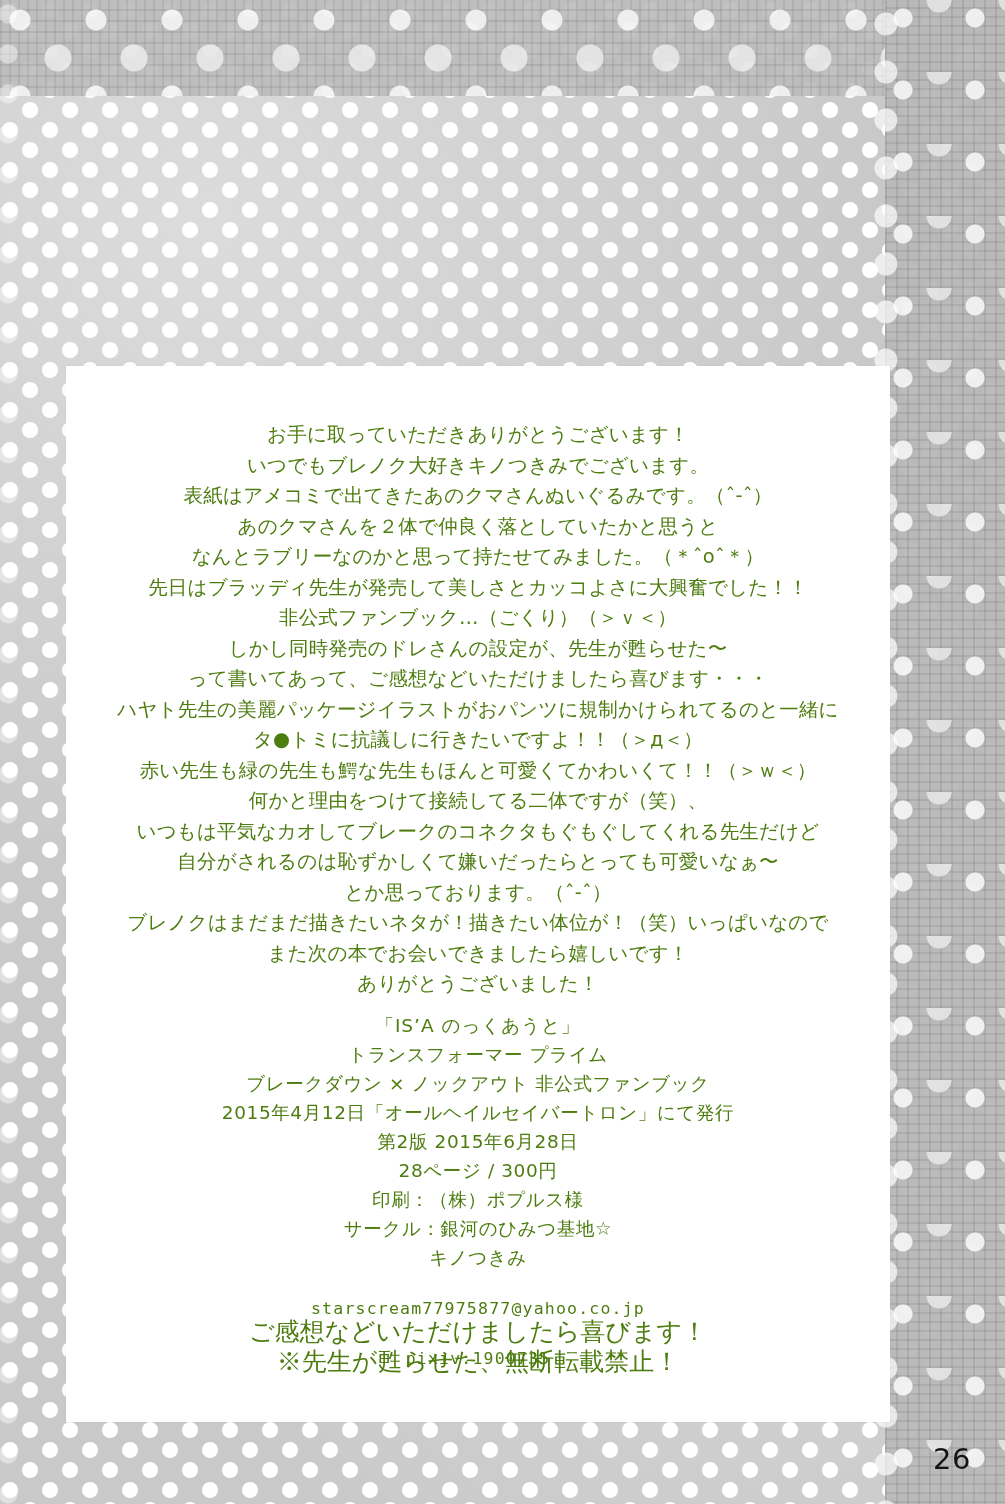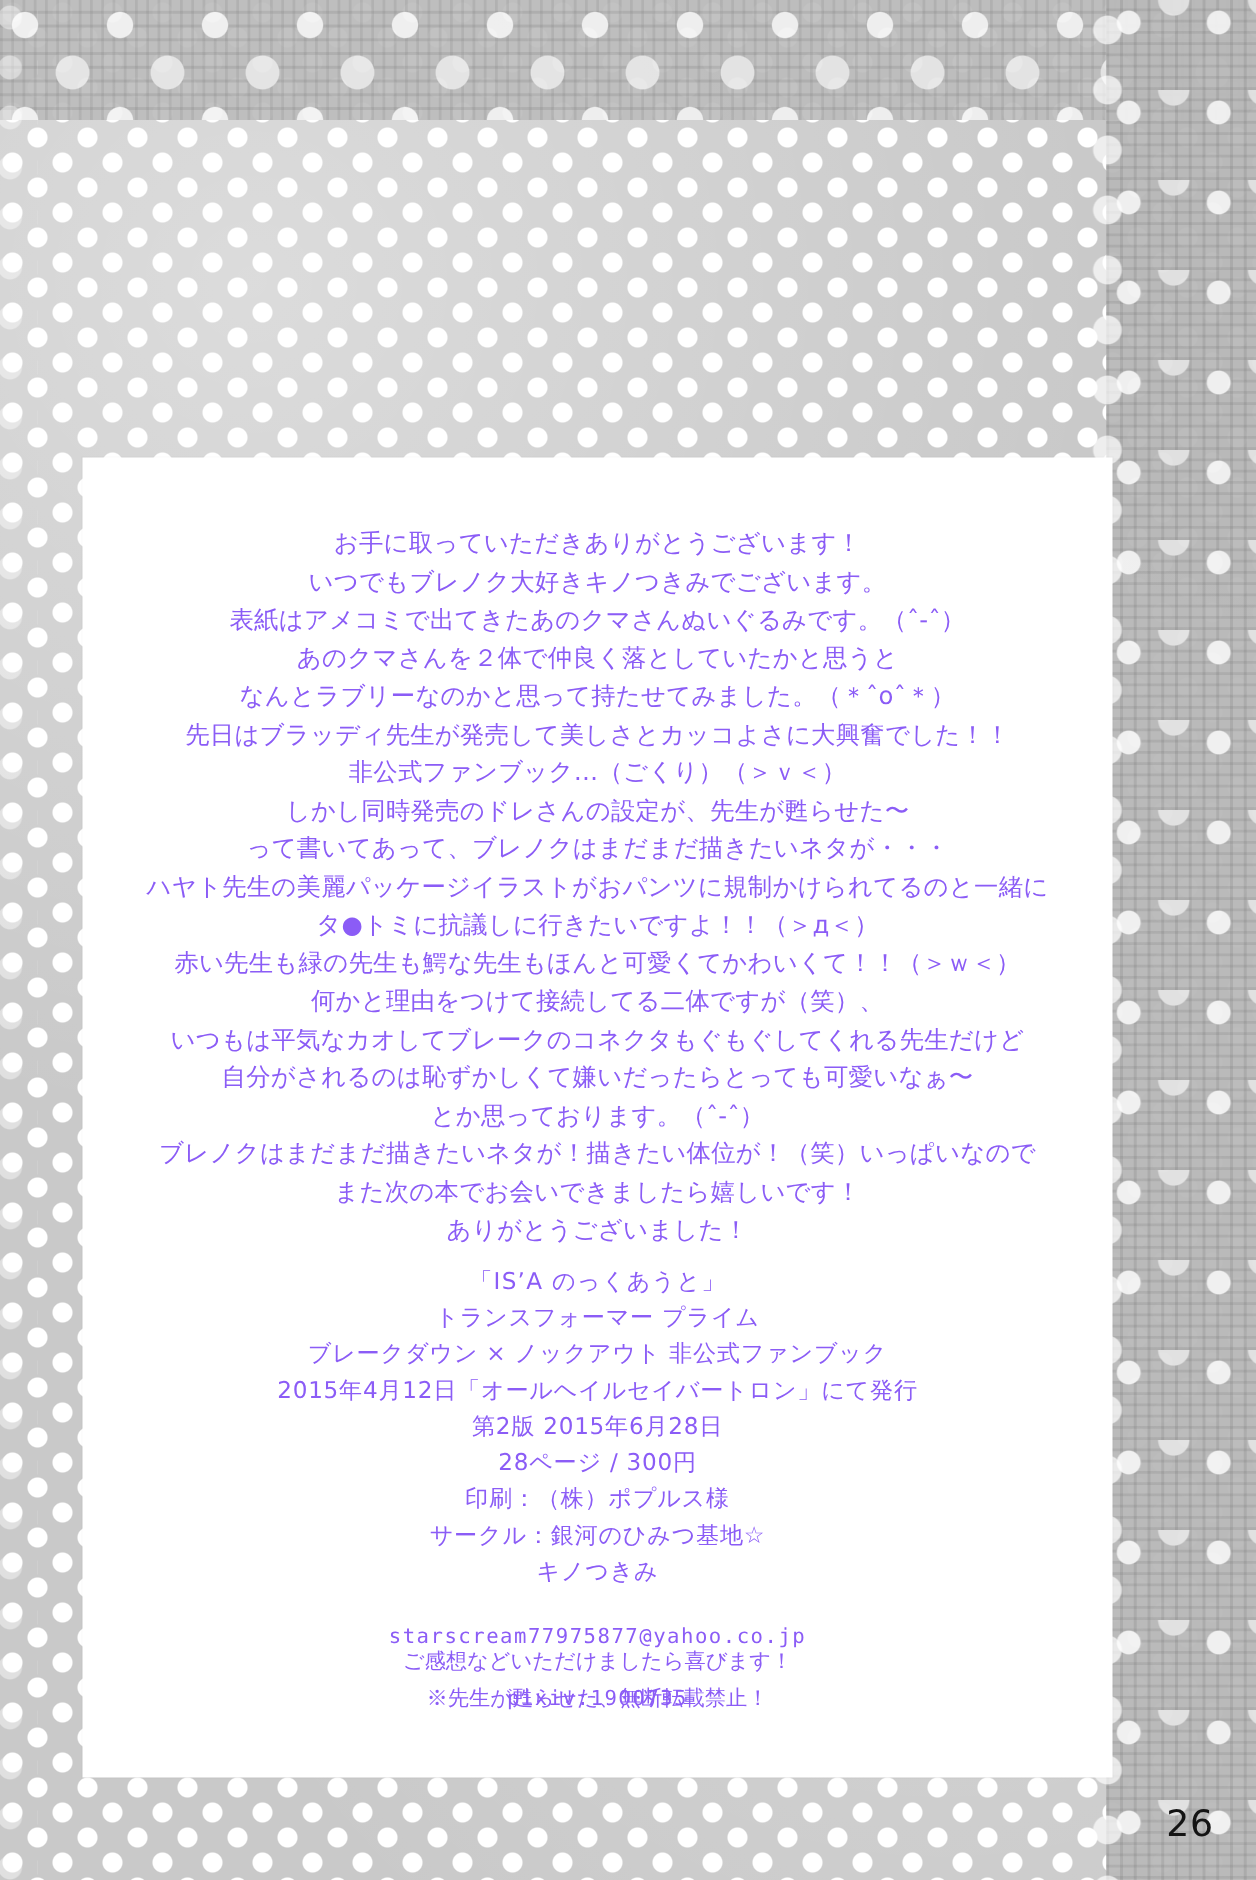--- a/index.html
+++ b/index.html
@@ -97,21 +97,21 @@
     position: absolute;
     left: 66px;
     top: 366px;
     width: 824px;
     height: 1056px;
     background: #ffffff;
     box-shadow: 0 0 0 1px rgba(0,0,0,0.02);
   }
 
   .afterword, .colophon, .footnotes {
-    color: #8b5cf6;
+    color: #4d7c0f;
     text-align: center;
   }
 
   .afterword {
     font-family: "DejaVu Sans", "Liberation Sans", sans-serif;
     font-size: 19.5px;
     line-height: 30.5px;
     letter-spacing: 0.2px;
     padding: 0 26px;
   }
@@ -131,22 +131,22 @@
     line-height: 26px;
     margin-top: 24px;
   }
   .colophon .title {
     font-family: "DejaVu Sans", "Liberation Sans", sans-serif;
     letter-spacing: 1px;
   }
 
   #footnotes-wrap { position: absolute; left: 0; top: 950px; width: 824px; }
   .footnotes {
-    font-family: Liberation Mono, monospace;
-    font-size: 17px;
+    font-family: Liberation Sans, sans-serif;
+    font-size: 25px;
     line-height: 30px;
   }
 
   
   #page-number {
     position: absolute;
     right: 34px;
     bottom: 28px;
     font-family: "DejaVu Sans", "Liberation Sans", sans-serif;
     font-size: 29px;
@@ -171,21 +171,21 @@
         <div>お手に取っていただきありがとうございます！</div>
         <div>いつでもブレノク大好きキノつきみでございます。</div>
         <div>表紙はアメコミで出てきたあのクマさんぬいぐるみです。（ˆ-ˆ）</div>
         <div>あのクマさんを２体で仲良く落としていたかと思うと</div>
         <div>なんとラブリーなのかと思って持たせてみました。（＊ˆoˆ＊）</div>
       </div>
       <div class="afterword block">
         <div>先日はブラッディ先生が発売して美しさとカッコよさに大興奮でした！！</div>
         <div>非公式ファンブック…（ごくり）（＞ｖ＜）</div>
         <div>しかし同時発売のドレさんの設定が、先生が甦らせた〜</div>
-        <div>って書いてあって、ブレノクはまだまだ描きたいネタが・・・</div>
+        <div>って書いてあって、ご感想などいただけましたら喜びます・・・</div>
         <div>ハヤト先生の美麗パッケージイラストがおパンツに規制かけられてるのと一緒に</div>
         <div>タ●トミに抗議しに行きたいですよ！！（＞д＜）</div>
       </div>
       <div class="afterword block">
         <div>赤い先生も緑の先生も鰐な先生もほんと可愛くてかわいくて！！（＞ｗ＜）</div>
         <div>何かと理由をつけて接続してる二体ですが（笑）、</div>
         <div>いつもは平気なカオしてブレークのコネクタもぐもぐしてくれる先生だけど</div>
         <div>自分がされるのは恥ずかしくて嫌いだったらとっても可愛いなぁ〜</div>
         <div>とか思っております。（ˆ-ˆ）</div>
         <div>ブレノクはまだまだ描きたいネタが！描きたい体位が！（笑）いっぱいなので</div>

